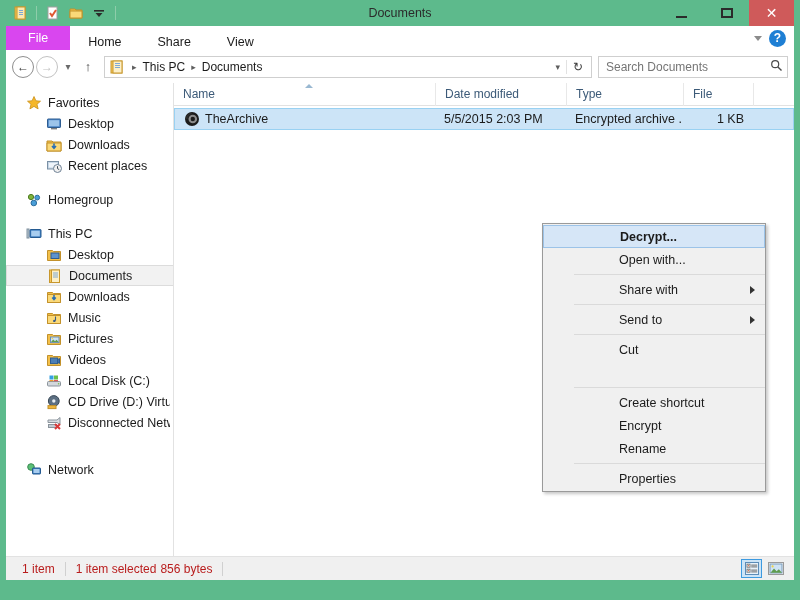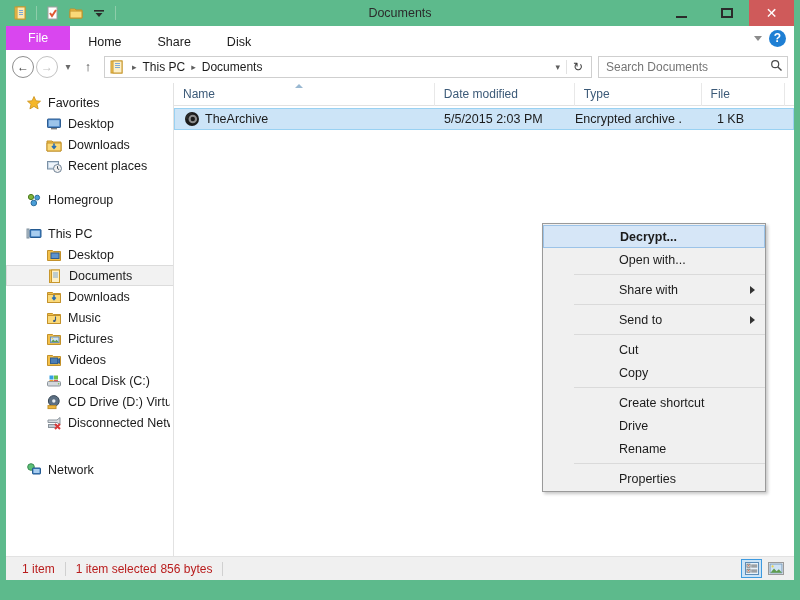--- a/index.html
+++ b/index.html
@@ -155,21 +155,21 @@
 
   #filelist { flex: 1; position: relative; background: #fff; min-width: 0; }
   #colheader {
     height: 23px;
     display: flex; align-items: center;
     border-bottom: 1px solid #e2e2e2;
     font-size: 12px; color: #3c5a78;
     position: relative;
   }
   .col { padding-left: 9px; position: relative; height: 23px; display: flex; align-items: center; }
-  .col + .col { border-left: 1px solid #e8e8e8; margin-left: 18px; }
+  .col + .col { border-left: 1px solid #e8e8e8; }
   .col-name { width: 261px; }
   .col-date { width: 131px; }
   .col-type { width: 117px; }
   .col-size { width: 70px; }
   .col-last { flex: 1; }
   .sort-arrow {
     position: absolute; left: 50%; top: 1px;
     width: 0; height: 0;
     border-left: 4px solid transparent;
     border-right: 4px solid transparent;
@@ -294,21 +294,21 @@
       <div class="wc wc-close">
         <span>✕</span>
       </div>
     </div>
   </div>
 
   <div id="ribbon">
     <div class="tab file">File</div>
     <div class="tab">Home</div>
     <div class="tab">Share</div>
-    <div class="tab">Disk</div>
+    <div class="tab">View</div>
     <div id="ribbon-right">
       <div class="chev-down"></div>
       <div class="help-btn">?</div>
     </div>
   </div>
 
   <div id="addressbar">
     <div class="nav-circle">←</div>
     <div class="nav-circle disabled">→</div>
     <div class="nav-drop" style="color:#6a6a6a;font-size:10px;">▾</div>
@@ -583,32 +583,31 @@
         </div>
 
         <div class="mi-sep"></div>
 
         <div class="mi">
           <span class="mi-icon"></span>
           <span class="mi-lbl">Cut</span>
         </div>
         <div class="mi">
           <span class="mi-icon"></span>
-          <span class="mi-lbl">Copy</span>
         </div>
 
         <div class="mi-sep"></div>
 
         <div class="mi">
           <span class="mi-icon"></span>
           <span class="mi-lbl">Create shortcut</span>
         </div>
         <div class="mi">
           <span class="mi-icon"></span>
-          <span class="mi-lbl">Drive</span>
+          <span class="mi-lbl">Encrypt</span>
         </div>
         <div class="mi">
           <span class="mi-icon"></span>
           <span class="mi-lbl">Rename</span>
         </div>
 
         <div class="mi-sep"></div>
 
         <div class="mi">
           <span class="mi-icon"></span>

